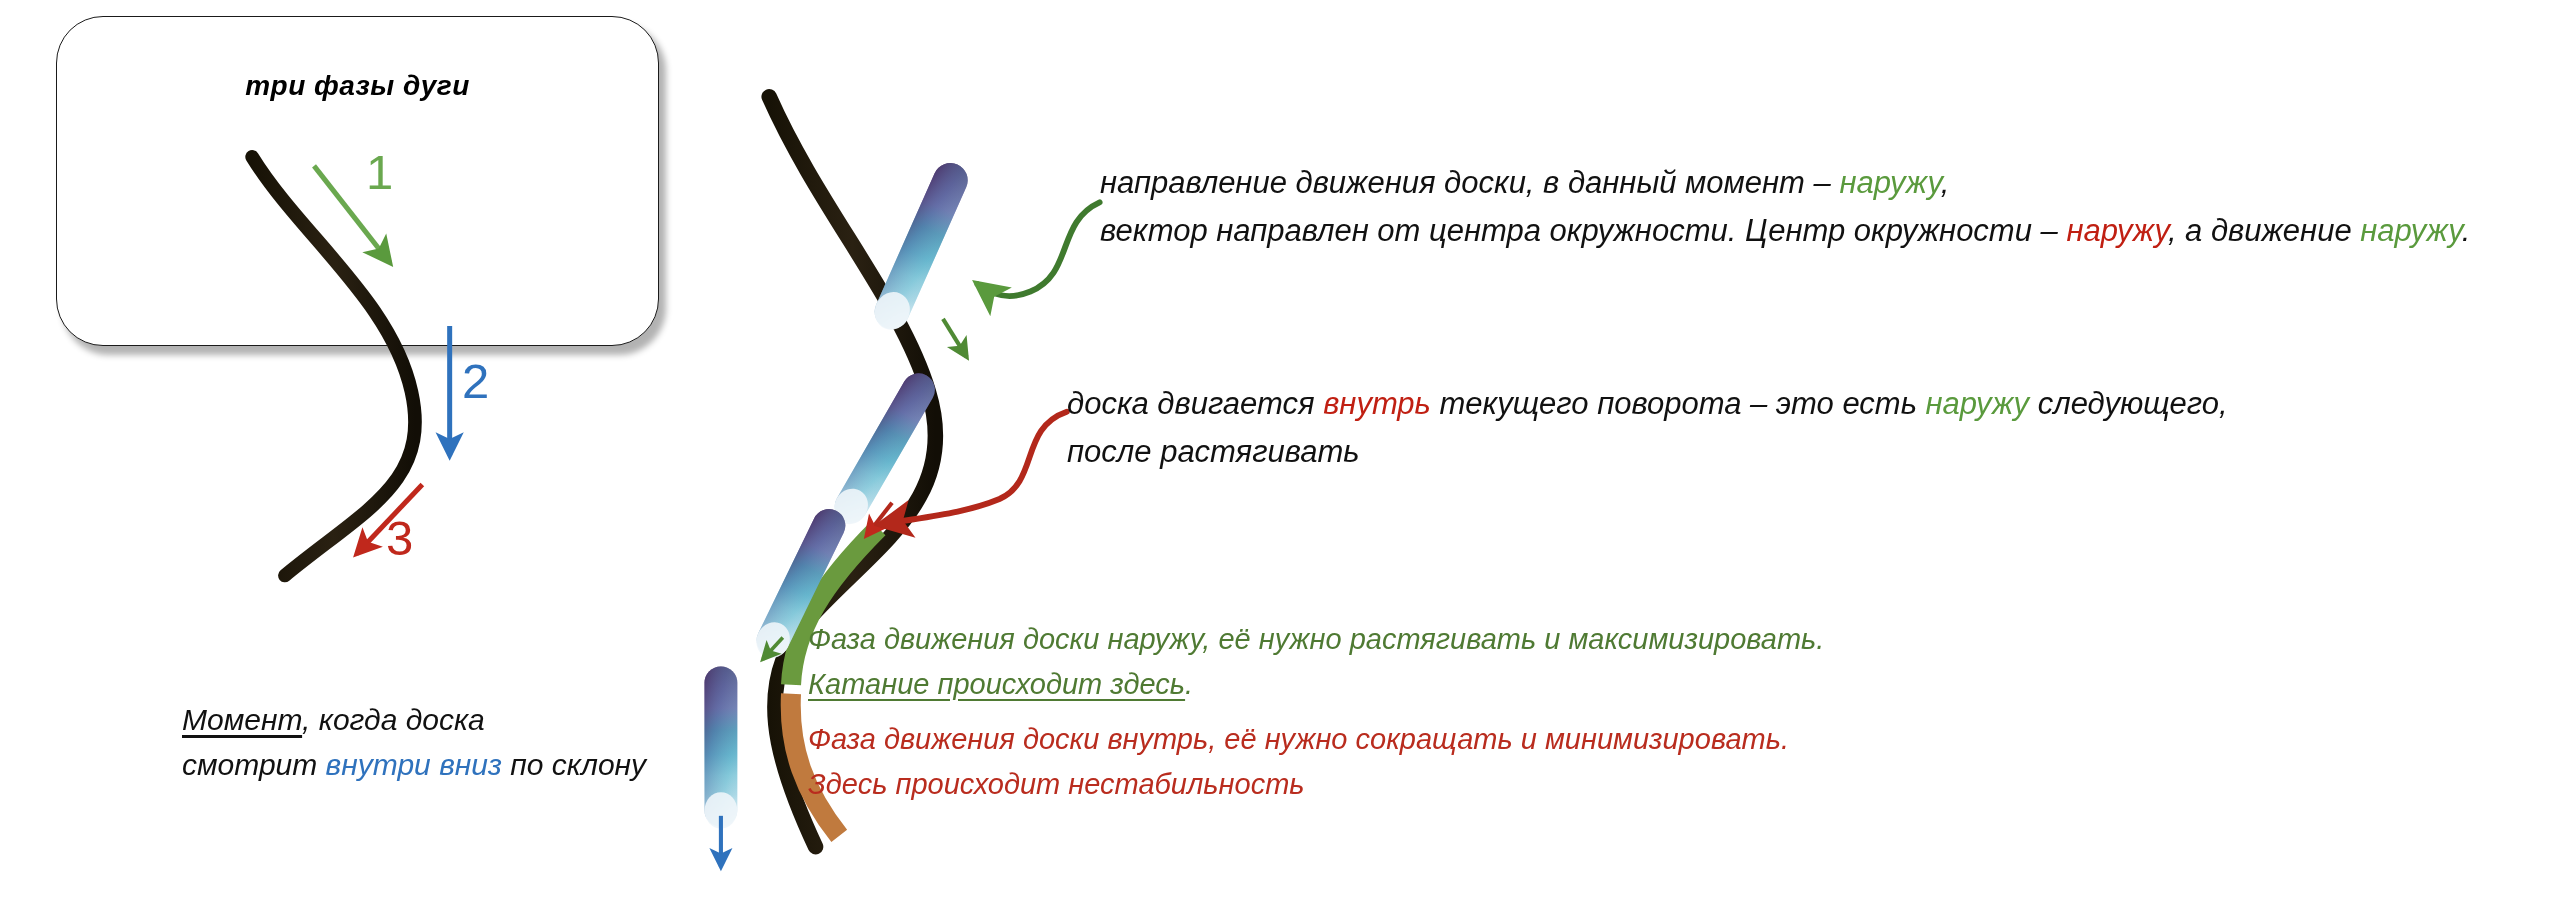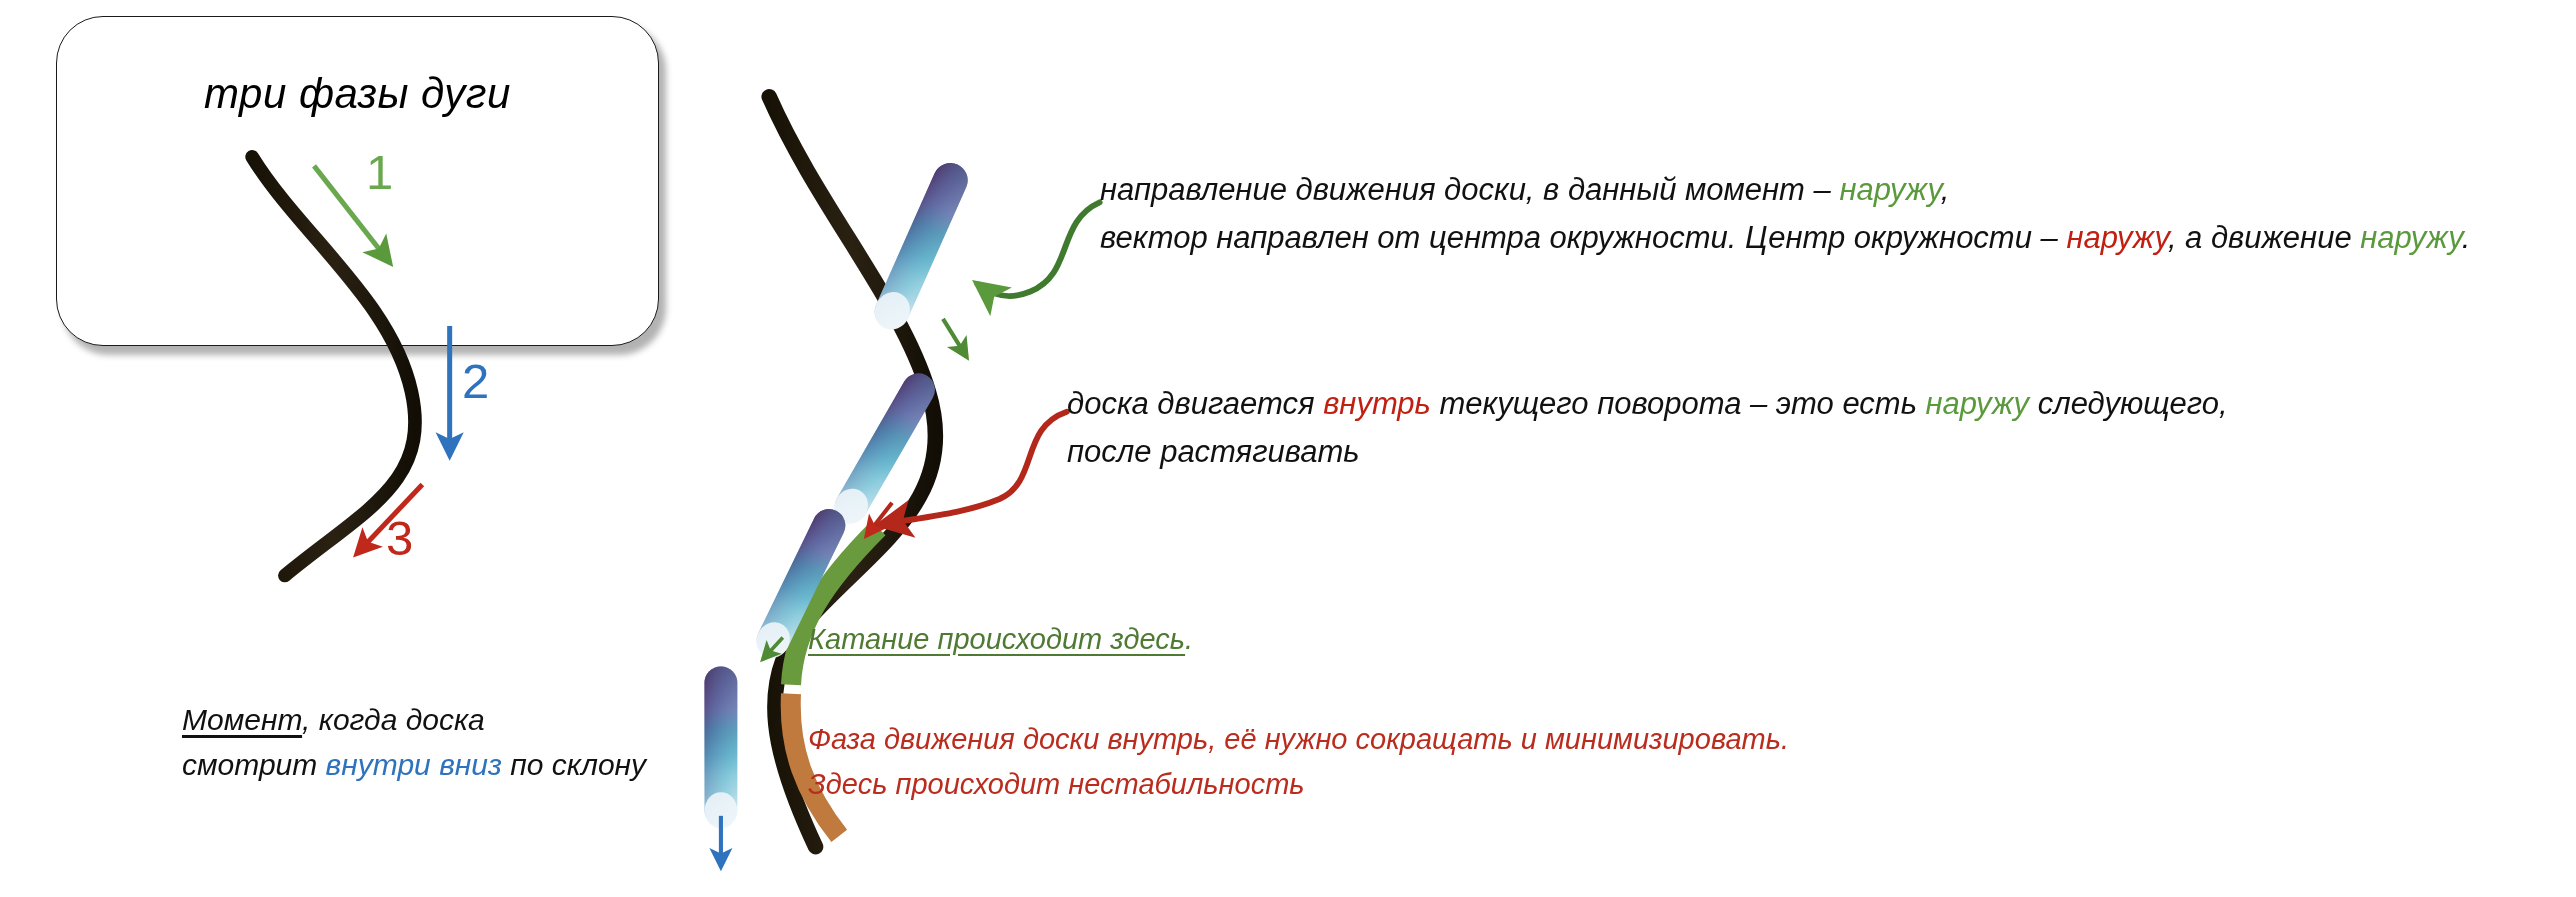--- a/index.html
+++ b/index.html
@@ -11,32 +11,32 @@
   #stage{position:absolute;inset:0;width:2576px;height:898px;}
 
   
   .panel{
     position:absolute;left:56px;top:16.4px;width:601px;height:328px;
     border:1.8px solid #1a1a1a;border-radius:47px;background:#ffffff;
     box-shadow:6.4px 8.2px 6.4px rgba(0,0,0,0.30);
   }
   .panel-title{
     position:absolute;left:0;right:0;top:53px;text-align:center;
-    font-size:42px;font-style:italic;font-weight:normal;color:#000000;
+    font-size:28px;font-style:italic;font-weight:bold;color:#000000;
     letter-spacing:0.5px;
   }
 
   
   .svg-layer{position:absolute;left:0;top:0;width:2576px;height:898px;
              pointer-events:none;}
 
   
   .tblock{position:absolute;font-style:italic;line-height:1.55;white-space:nowrap;}
   .tblock .ln{display:block;}
-  .ann-1{left:1100px;top:166px;font-size:31px;color:#111111;}
+  .ann-1{left:1100px;top:159px;font-size:31px;color:#111111;}
   .ann-2{left:1067px;top:380px;font-size:31px;color:#111111;}
   .ann-green{left:808px;top:617px;font-size:29px;color:#4f7a33;}
   .ann-red{left:808px;top:717px;font-size:29px;color:#b92c1e;}
   .caption{left:182px;top:697px;font-size:30px;color:#111111;
            text-align:left;width:510px;white-space:normal;line-height:1.5;}
 
   .g{color:#5a9a3d;}
   .r{color:#c01f12;}
   .b{color:#2f72bd;}
   .u{text-decoration:underline;text-underline-offset:4.6px;}
@@ -170,20 +170,21 @@
   </div>
 
   <div class="tblock ann-2">
     <span class="ln">
       <span>доска двигается </span><span class="r">внутрь</span><span> текущего поворота – это есть </span><span class="g">наружу</span><span> следующего,</span>
     </span>
     <span class="ln">после растягивать</span>
   </div>
 
   <div class="tblock ann-green">
+    <span class="ln">Фаза движения доски наружу, её нужно растягивать и максимизировать.</span>
     <span class="ln">
       <span class="u">Катание происходит здесь</span><span>.</span>
     </span>
   </div>
 
   <div class="tblock ann-red">
     <span class="ln">Фаза движения доски внутрь, её нужно сокращать и минимизировать.</span>
     <span class="ln">Здесь происходит нестабильность</span>
   </div>
 

